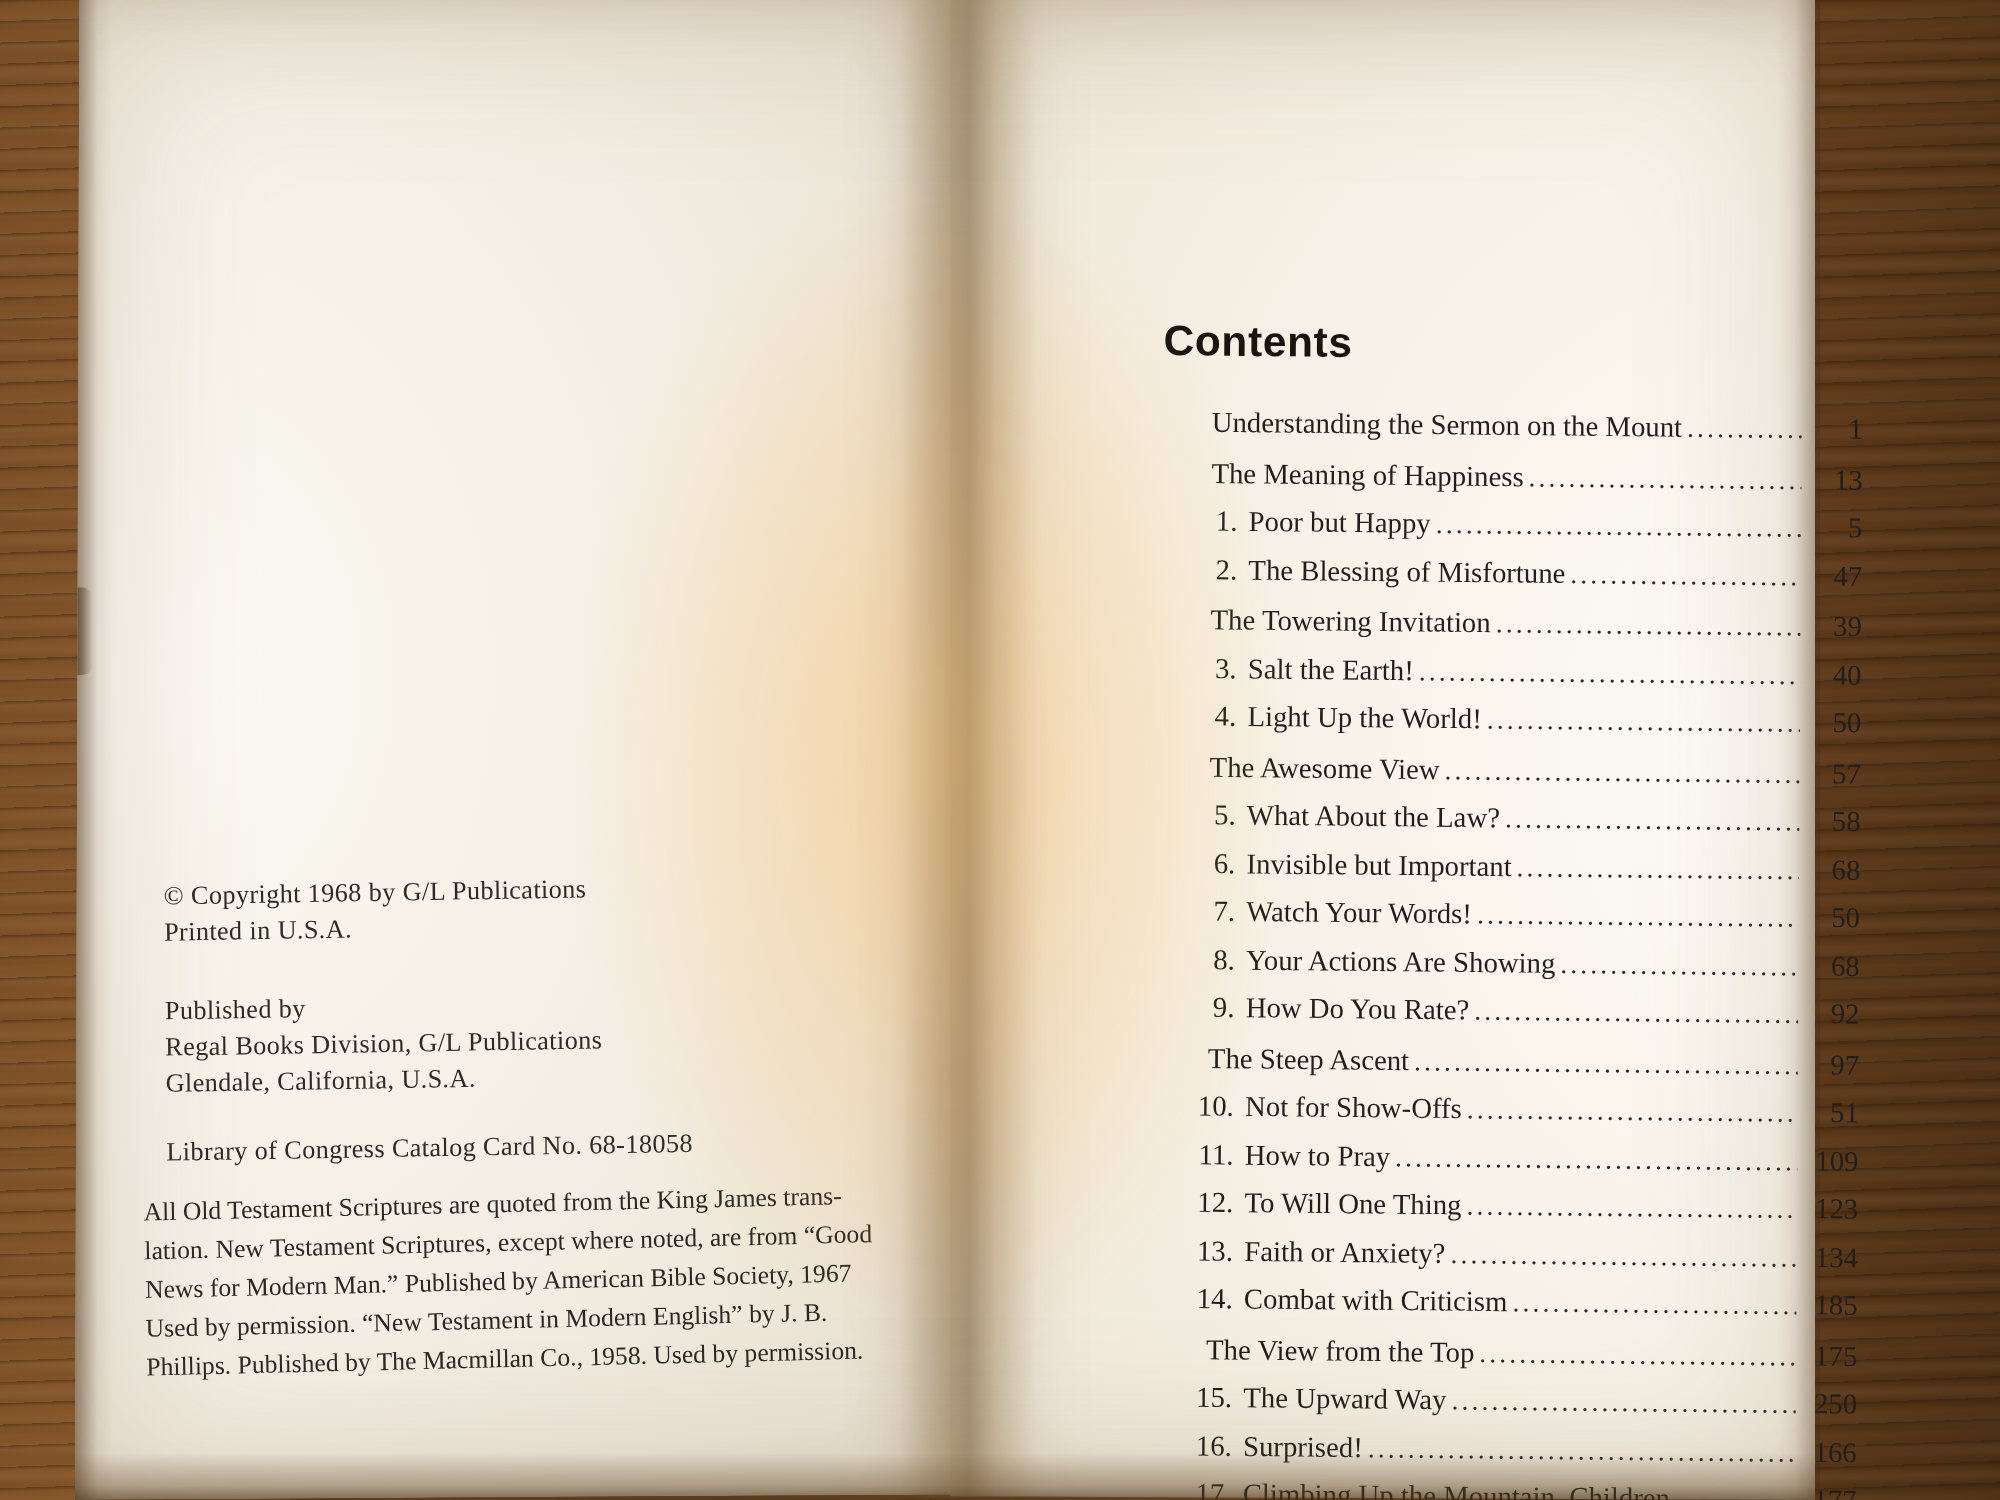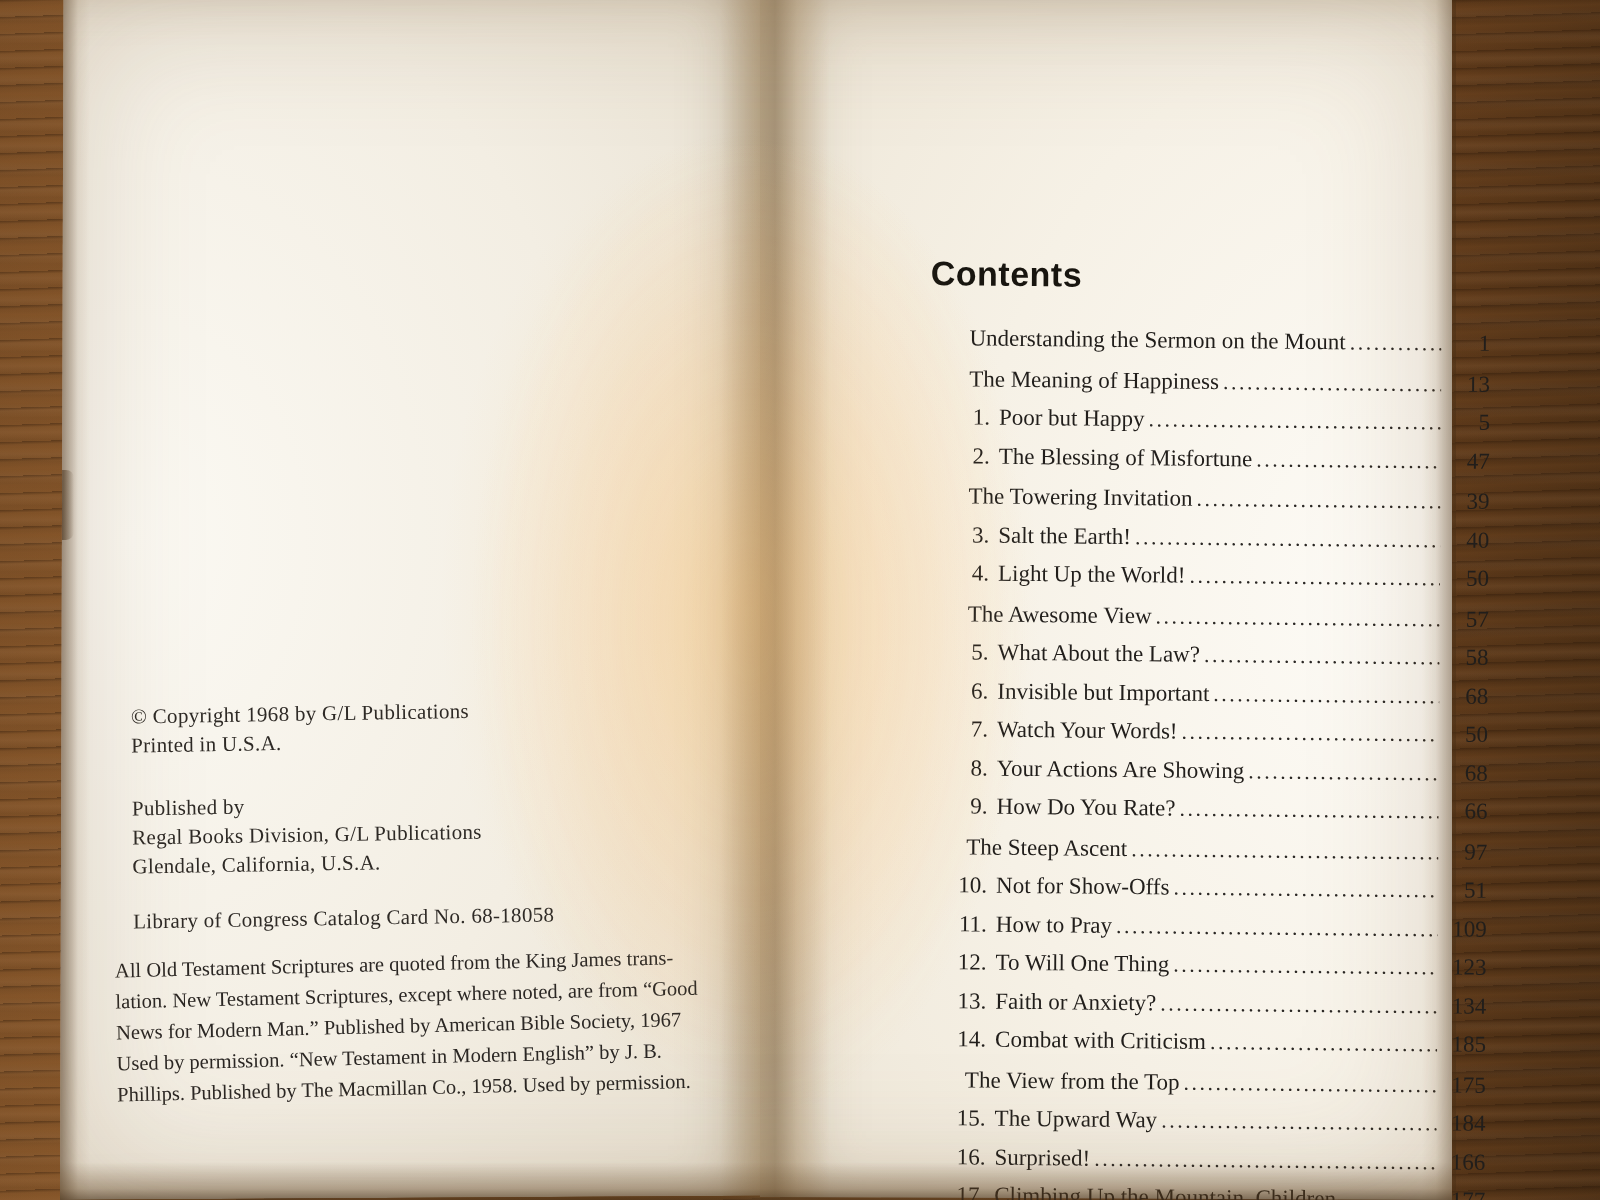--- a/index.html
+++ b/index.html
@@ -347,21 +347,21 @@
             <div class="toc-row indent">
               <span class="toc-num">8.</span>
               <span class="toc-label">Your Actions Are Showing</span>
               <span class="toc-dots">................................................................................</span>
               <span class="toc-page">68</span>
             </div>
             <div class="toc-row indent">
               <span class="toc-num">9.</span>
               <span class="toc-label">How Do You Rate?</span>
               <span class="toc-dots">................................................................................</span>
-              <span class="toc-page">66</span>
+              <span class="toc-page">92</span>
             </div>
             <div class="toc-row" style="margin-top: 2px;">
               <span class="toc-num"></span>
               <span class="toc-label">The Steep Ascent</span>
               <span class="toc-dots">................................................................................</span>
               <span class="toc-page">97</span>
             </div>
             <div class="toc-row indent">
               <span class="toc-num">10.</span>
               <span class="toc-label">Not for Show-Offs</span>
@@ -395,21 +395,21 @@
             <div class="toc-row" style="margin-top: 2px;">
               <span class="toc-num"></span>
               <span class="toc-label">The View from the Top</span>
               <span class="toc-dots">................................................................................</span>
               <span class="toc-page">175</span>
             </div>
             <div class="toc-row indent">
               <span class="toc-num">15.</span>
               <span class="toc-label">The Upward Way</span>
               <span class="toc-dots">................................................................................</span>
-              <span class="toc-page">184</span>
+              <span class="toc-page">250</span>
             </div>
             <div class="toc-row indent">
               <span class="toc-num">16.</span>
               <span class="toc-label">Surprised!</span>
               <span class="toc-dots">................................................................................</span>
               <span class="toc-page">166</span>
             </div>
             <div class="toc-row indent">
               <span class="toc-num">17.</span>
               <span class="toc-label">Climbing Up the Mountain, Children</span>

